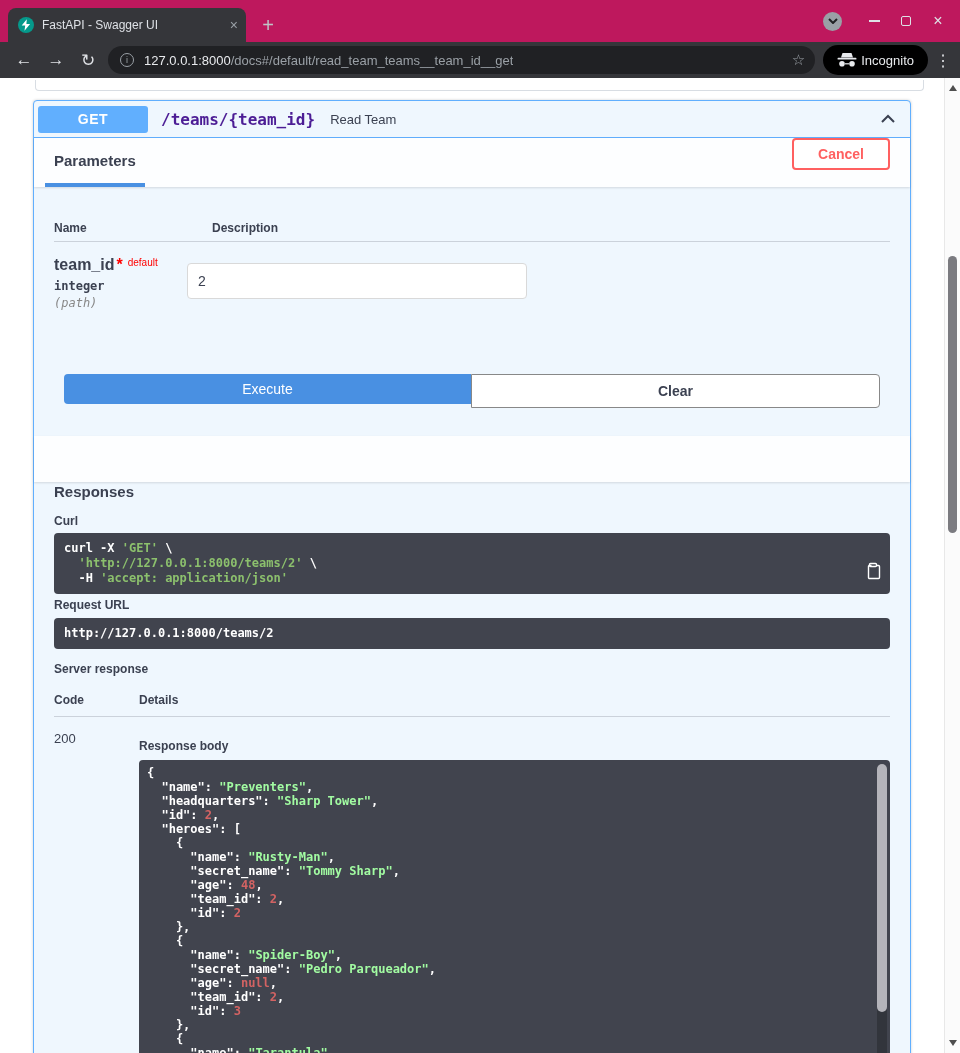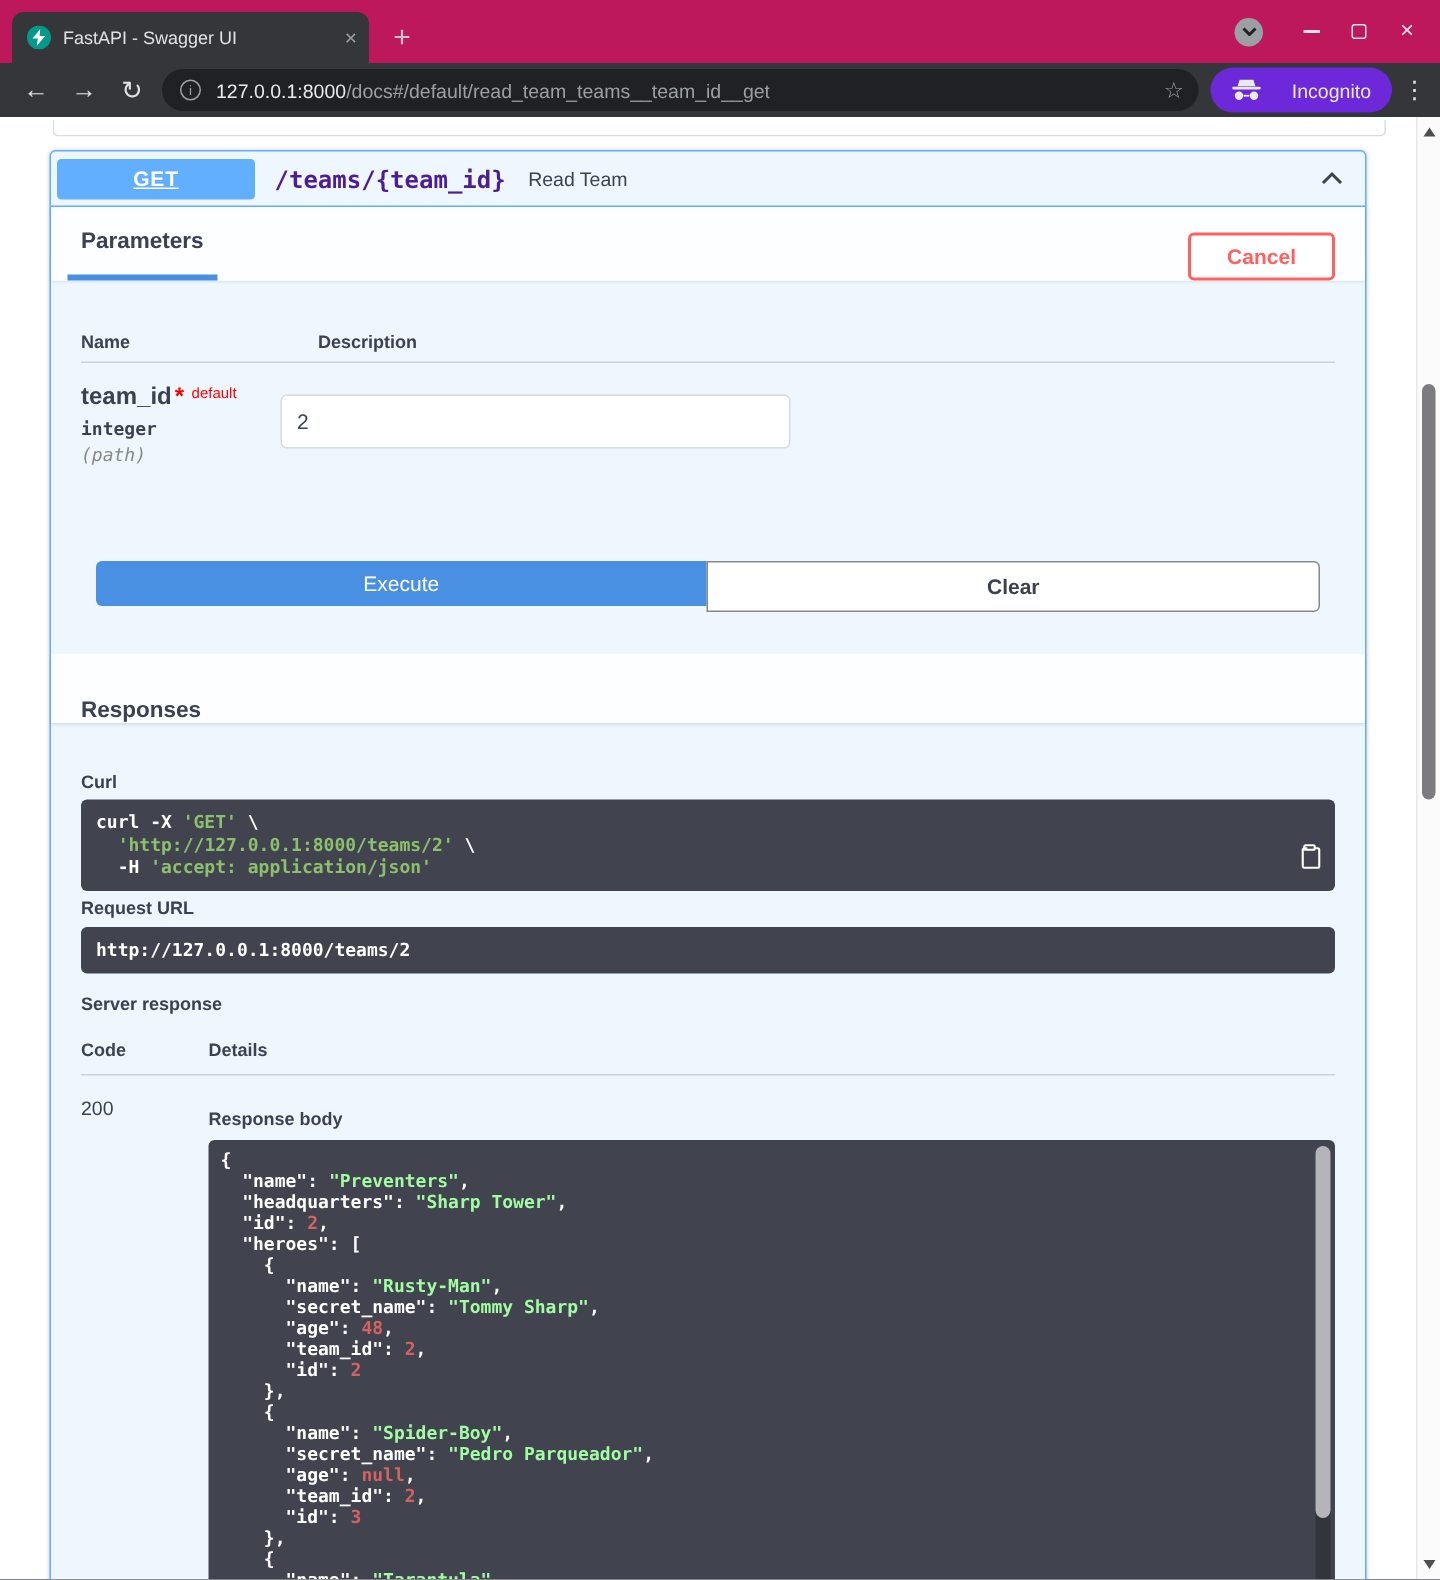--- a/index.html
+++ b/index.html
@@ -32,44 +32,44 @@
              color:#dfe1e5; font-size:17px; margin:0 2px; flex:none; }
   .urlbar { height:28px; flex:1; background:#202124; border-radius:14px; display:flex; align-items:center;
             padding:0 10px 0 12px; margin:0 8px 0 4px; min-width:0; }
   .info-circle { width:14px; height:14px; border:1px solid #9aa0a6; border-radius:50%; font-size:9px;
                  display:flex; align-items:center; justify-content:center; color:#9aa0a6;
                  margin-right:10px; flex:none; font-style:normal; }
   .url-text { font-size:13px; white-space:nowrap; overflow:hidden; }
   .url-host { color:#e8eaed; }
   .url-path { color:#9aa0a6; }
   .star { margin-left:auto; color:#9aa0a6; font-size:15px; }
-  .incognito-pill { height:30px; border-radius:15px; background:#6d28d9; display:flex; align-items:center;
-                    gap:20px; padding:0 14px; color:#e8eaed; font-size:13px; margin-right:6px; flex:none; }
+  .incognito-pill { height:30px; border-radius:15px; background:#000000; display:flex; align-items:center;
+                    gap:4px; padding:0 14px; color:#e8eaed; font-size:13px; margin-right:6px; flex:none; }
   .menu-dots { color:#dfe1e5; font-size:16px; width:18px; text-align:center; flex:none; }
 
   
   .page { position:absolute; top:78px; left:0; width:960px; height:975px; background:#fff; overflow:hidden; }
   .prev-bottom { position:absolute; left:35px; top:2px; width:889px; height:11px;
                  border:1px solid #d8dde3; border-top:none; border-radius:0 0 4px 4px; }
 
   .opblock { position:relative; margin:22px 0 0 33px; width:878px; min-height:1100px;
              border:1px solid var(--method-get,#61affe); border-radius:4px;
              background:#eff7fe; box-shadow:0 0 3px rgba(0,0,0,.19); }
 
   .summary { display:flex; align-items:center; height:37px; padding:0 14px 0 4px;
              border-bottom:1px solid var(--method-get,#61affe); }
   .method-badge { background:var(--method-get,#61affe); color:#fff; font-weight:700; font-size:14px;
-                  width:132px; height:27px; display:flex; align-items:center; justify-content:center;
-                  border-radius:3px; letter-spacing:.5px;text-decoration:underline; }
+                  width:110px; height:27px; display:flex; align-items:center; justify-content:center;
+                  border-radius:3px; letter-spacing:.5px; }
   .path { font-family:"DejaVu Sans Mono", monospace; font-weight:700; font-size:16px; color:#4c1d95; margin-left:13px; }
   .desc { font-size:13px; color:#3b4151; margin-left:15px; }
   .chevron { margin-left:auto; display:flex; }
 
   .sec-header { height:49px; background:rgba(255,255,255,.85); box-shadow:0 1px 2px rgba(0,0,0,.12);
-                display:flex; align-items:flex-end; padding:0 20px;gap:31px; }
+                display:flex; align-items:flex-start; padding:0 20px;gap:31px; }
   .tab-item { height:100%; display:flex; align-items:center; padding:0 9px; margin-left:-9px;
               border-bottom:4px solid var(--execute-blue,#4990e2); font-size:15px; font-weight:700; color:#3b4151; }
   .cancel-btn { margin-left:auto; background:#fff; border:2px solid var(--cancel-red,#ff6060);
                 color:var(--cancel-red,#ff6060); font-weight:700; font-size:14px; padding:6px 24px;
                 border-radius:4px; font-family:inherit; }
 
   .params-area { padding:34px 20px 28px; }
   .params-head { display:grid; grid-template-columns:133px 1fr; font-size:12px; font-weight:700;
                  color:#3b4151; padding-bottom:6px; border-bottom:1px solid rgba(59,65,81,.2);gap:25px; }
   .param-row { display:grid; grid-template-columns:133px 1fr; padding-top:14px; }

